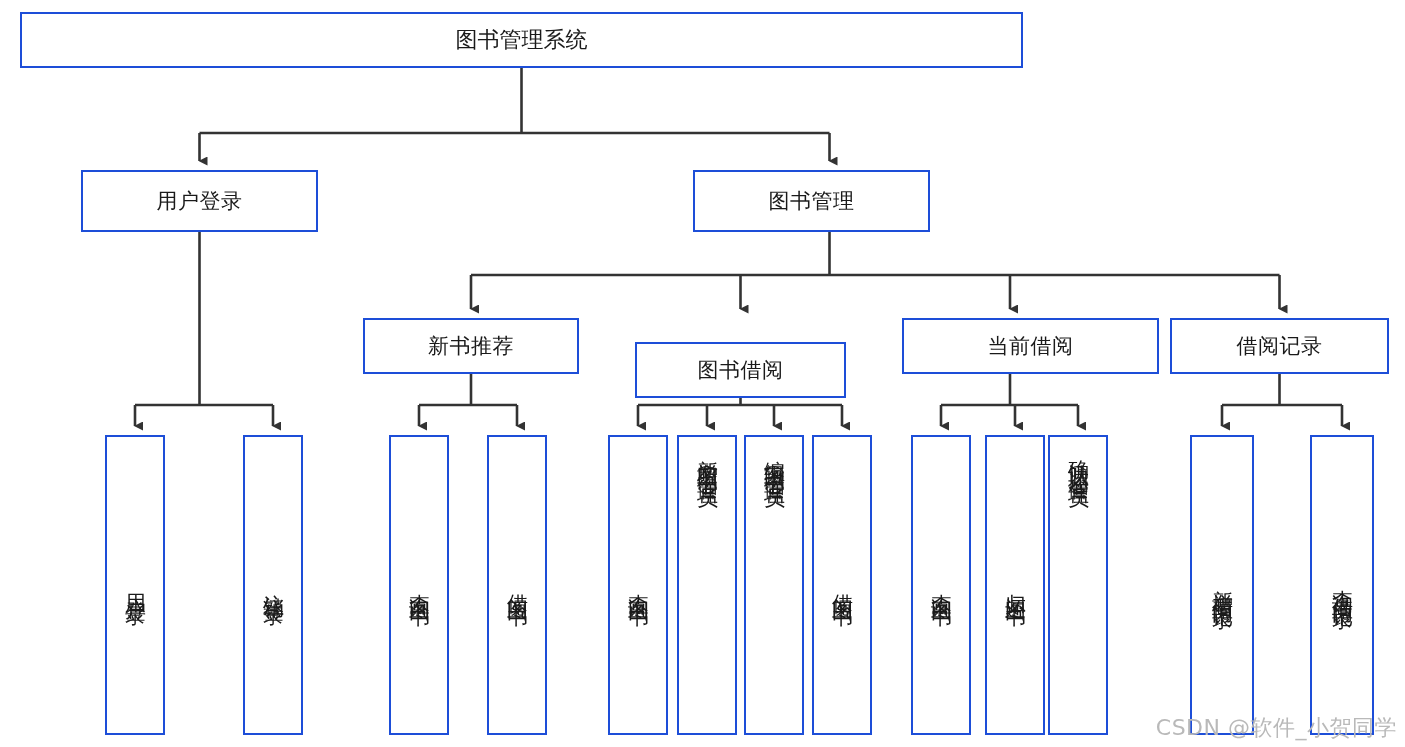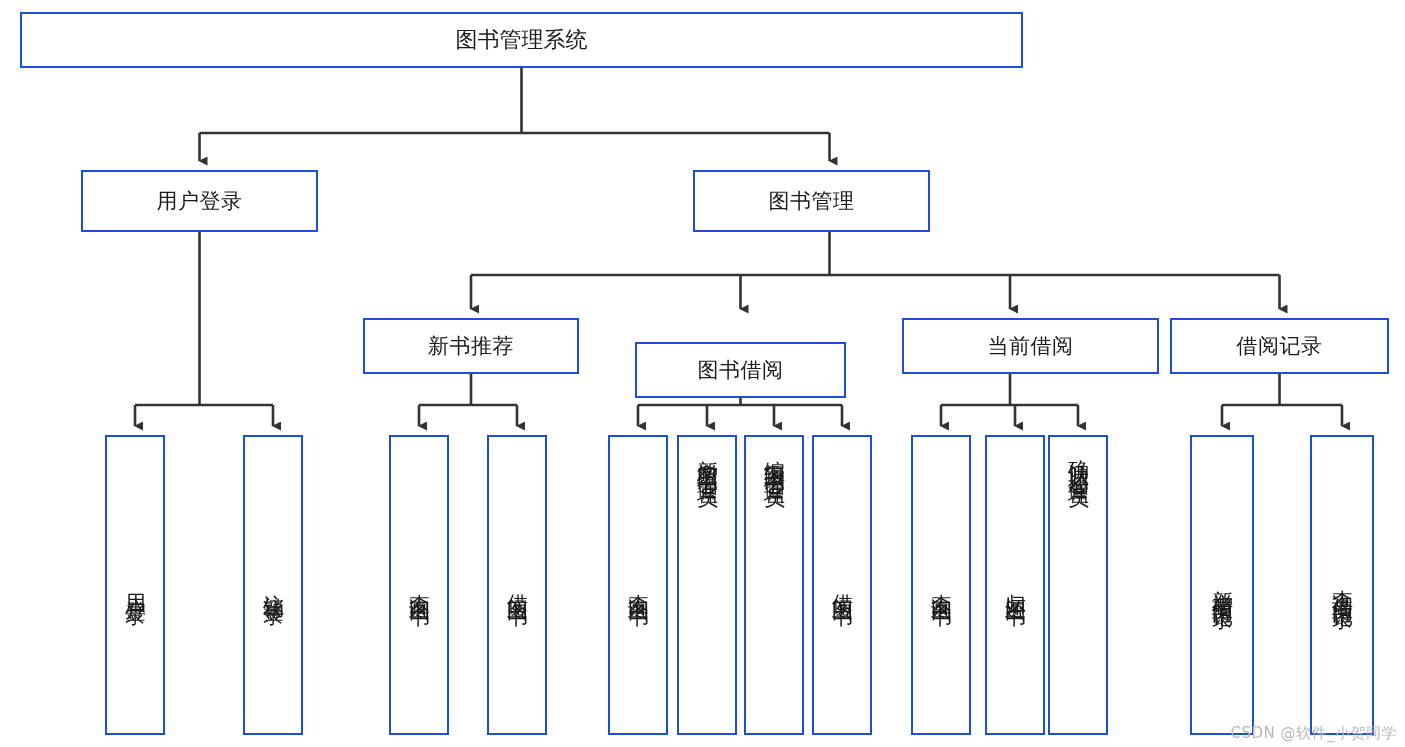--- a/index.html
+++ b/index.html
@@ -68,21 +68,21 @@
   }
   .vwrap.top {
     align-items: flex-start;
     padding-top: 6px;
     box-sizing: border-box;
   }
   .watermark {
     position: absolute;
     right: 8px;
     bottom: 4px;
-    font-size: 15px;
+    font-size: 22px;
     color: #b9b9b9;
     letter-spacing: 0.5px;
     z-index: 5;
     white-space: nowrap;
   }
 </style>
 </head>
 <body>
 
 <div id="diagram-root">

